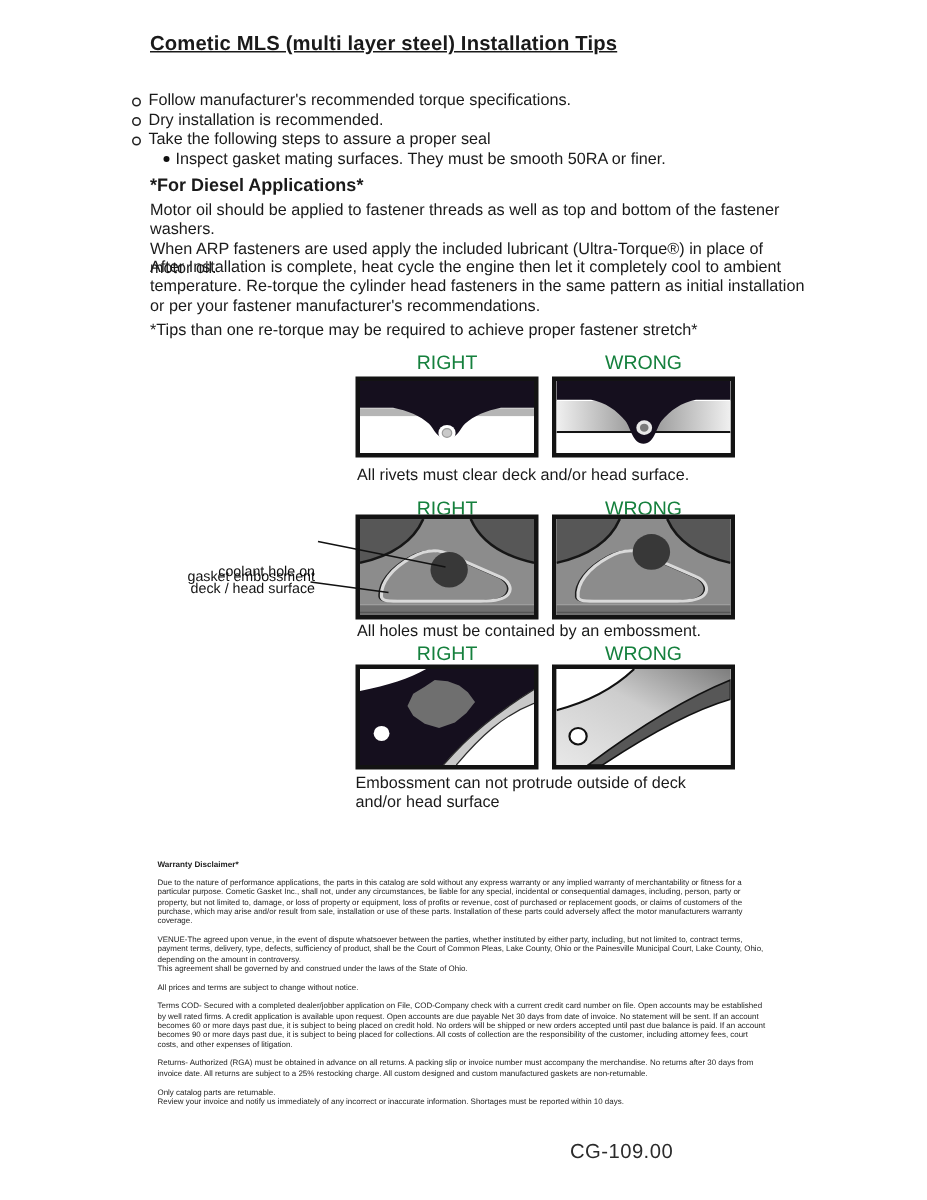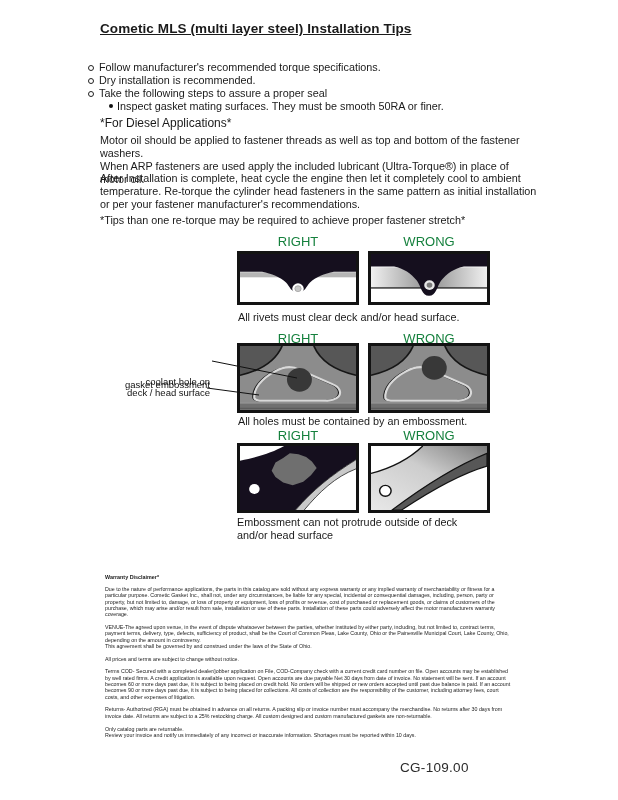--- a/index.html
+++ b/index.html
@@ -20,21 +20,21 @@
   .ring {
     flex:none; width:4px; height:4px; border:1px solid #222; border-radius:50%;
     margin:4px 5px 0 0;
   }
   .dot {
     flex:none; width:4px; height:4px; background:#111; border-radius:50%;
     margin:4px 4px 0 0;
   }
   .sub { margin-left:21px; }
 
-  .diesel-h { left:100px; top:116px; font-size:12px; font-weight:normal; }
+  .diesel-h { left:100px; top:116px; font-size:12px; font-weight:bold; }
   .para {
     left:100px; width:438px; font-size:10.8px; line-height:13px;
     white-space:pre-line;
   }
 
   .figlabel { font-size:13px; text-align:center; width:122px; color:#15803d; }
   .figbox {
     width:116px; background:#fff; border:3px solid #131313; line-height:0;
   }
   .figbox svg { display:block; }
@@ -45,21 +45,21 @@
     line-height:10.5px; white-space:pre-line; color:#111;
   }
 
   .legal { left:105px; top:574px; width:408px; color:#222; }
   .legal-h { font-size:5.4px; font-weight:bold; margin:0 0 6px 0; }
   .legal p {
     font-size:5.3px; line-height:6.3px; margin:0 0 6.5px 0;
     white-space:pre-line; text-align:left;
   }
 
-  .pagenum { left:400px; top:760px; font-size:13.5px; color:#2b2b2b; letter-spacing:0.3px; }
+  .pagenum { left:380px; top:760px; font-size:13.5px; color:#2b2b2b; letter-spacing:0.3px; }
 </style>
 </head>
 <body>
 
 <div class="abs title">Cometic MLS (multi layer steel) Installation Tips</div>
 
 <div class="abs bullets">
   <div class="bullet-row">
     <span class="ring"></span>
     <span>Follow manufacturer's recommended torque specifications.</span>

